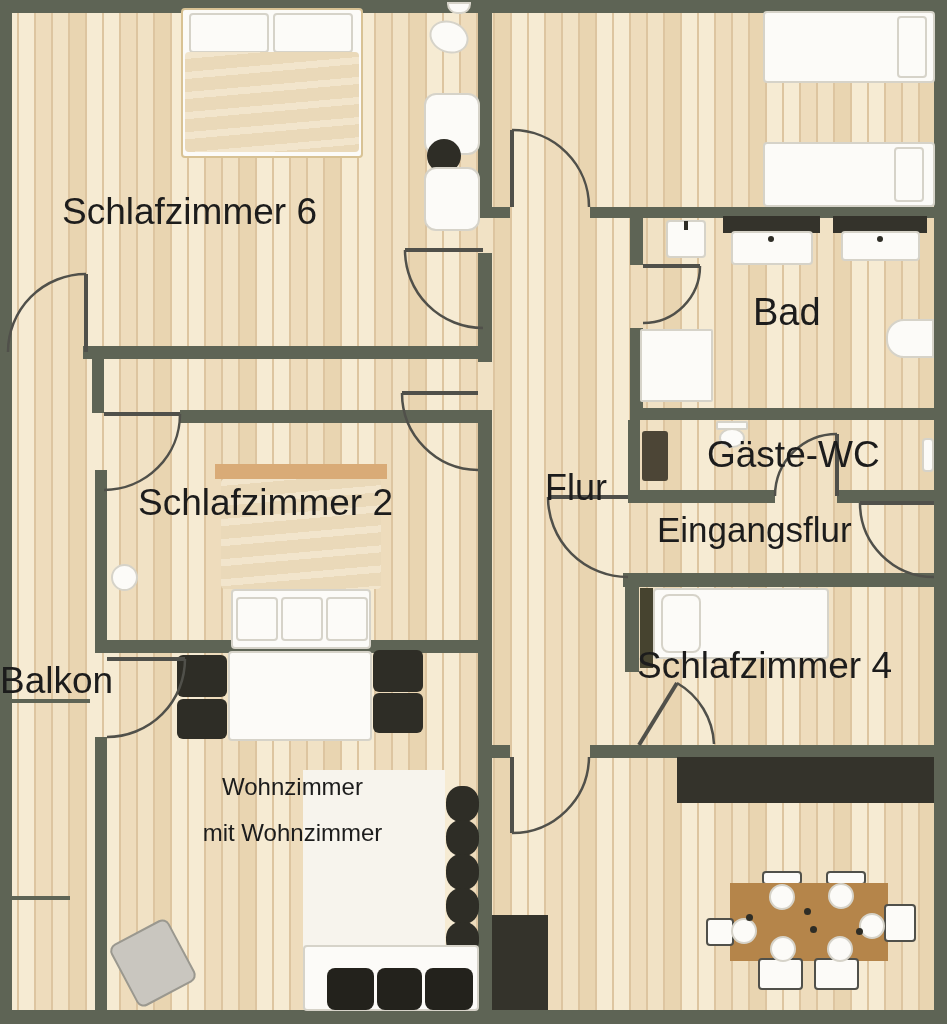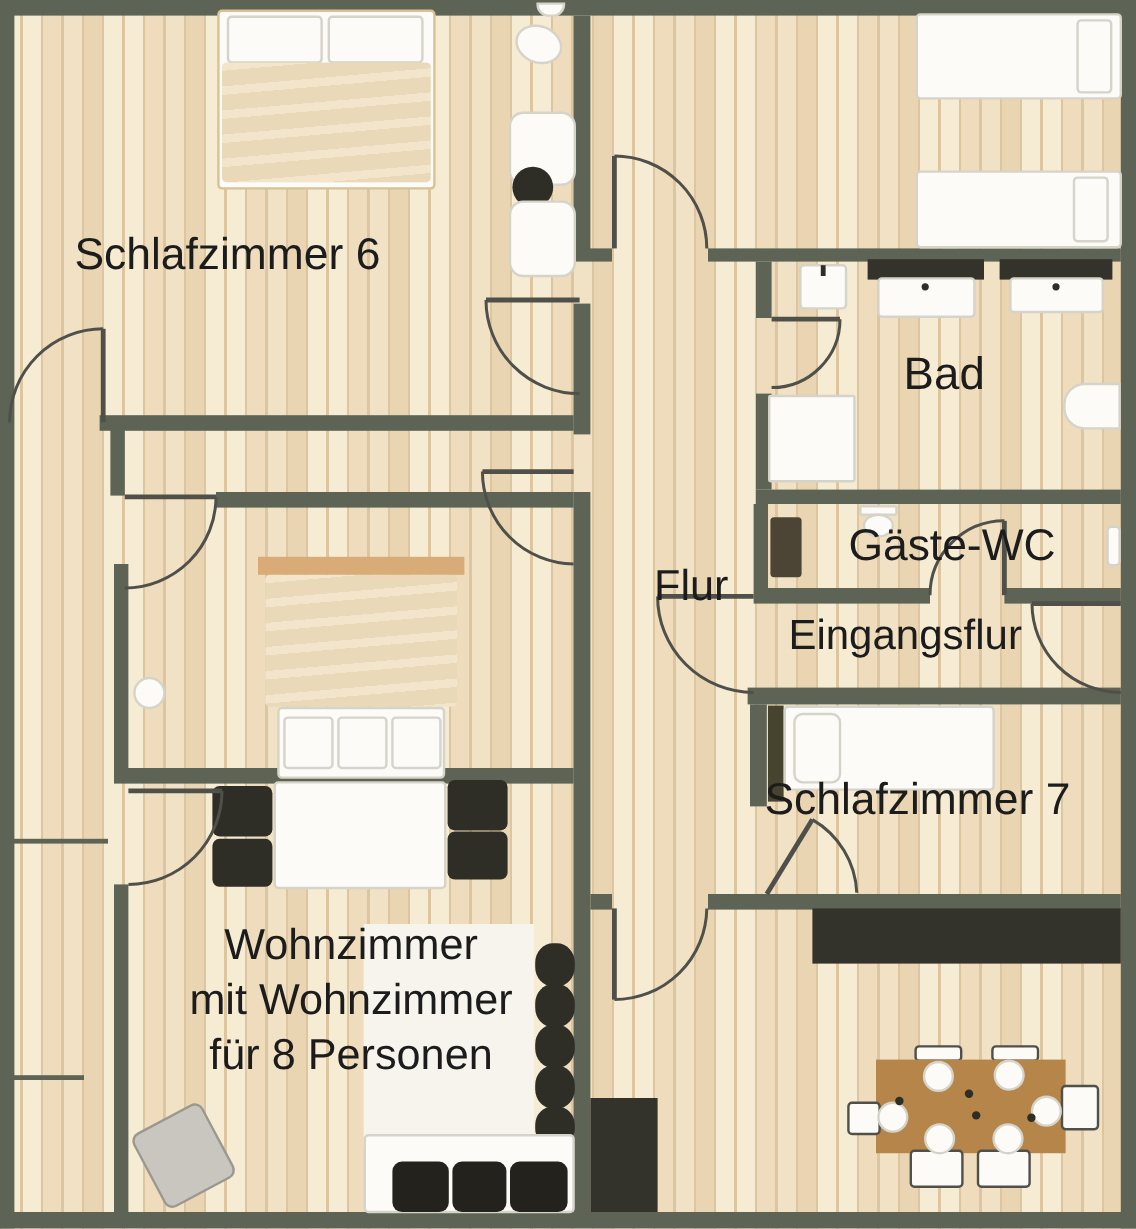--- a/index.html
+++ b/index.html
@@ -165,27 +165,28 @@
       <path stroke-width="2.5" d="M548 497 A80 80 0 0 0 628 577"></path>
       <path stroke-width="4" d="M639 745 L677 683"></path>
       <path stroke-width="2.5" d="M677 683 A74 74 0 0 1 714 744"></path>
       <path stroke-width="4" d="M512 757 L512 833"></path>
       <path stroke-width="2.5" d="M512 833 A77 77 0 0 0 589 757"></path>
     </g>
   </svg>
 
   <div class="label" style="left:62px;top:191px;font-size:37px">Schlafzimmer 6</div>
   <div class="label" style="left:753px;top:291px;font-size:38px">Bad</div>
+  <div class="label" style="left:138px;top:482px;font-size:37px">Schlafzimmer 2</div>
   <div class="label" style="left:545px;top:467px;font-size:36px">Flur</div>
   <div class="label" style="left:707px;top:434px;font-size:37px">Gäste-WC</div>
   <div class="label" style="left:657px;top:510px;font-size:35px">Eingangsflur</div>
-  <div class="label" style="left:637px;top:645px;font-size:37px">Schlafzimmer 7</div>
+  <div class="label" style="left:0;top:660px;font-size:37px">Balkon</div>
+  <div class="label" style="left:637px;top:645px;font-size:37px">Schlafzimmer 4</div>
 
-  <div class="label c" style="left:130px;top:764px;width:325px;font-size:36px;line-height:46px">
+  <div class="label c" style="left:130px;top:764px;width:325px;font-size:24px;line-height:46px">
     <span style="display:block">Wohnzimmer</span>
     <span style="display:block">mit Wohnzimmer</span>
-    <span style="display:block">für 8 Personen</span>
   </div>
 
   <div class="label c" style="left:480px;top:838px;width:455px;font-size:38px;line-height:47px">
   </div>
 
 </div>
 
 </body></html>

